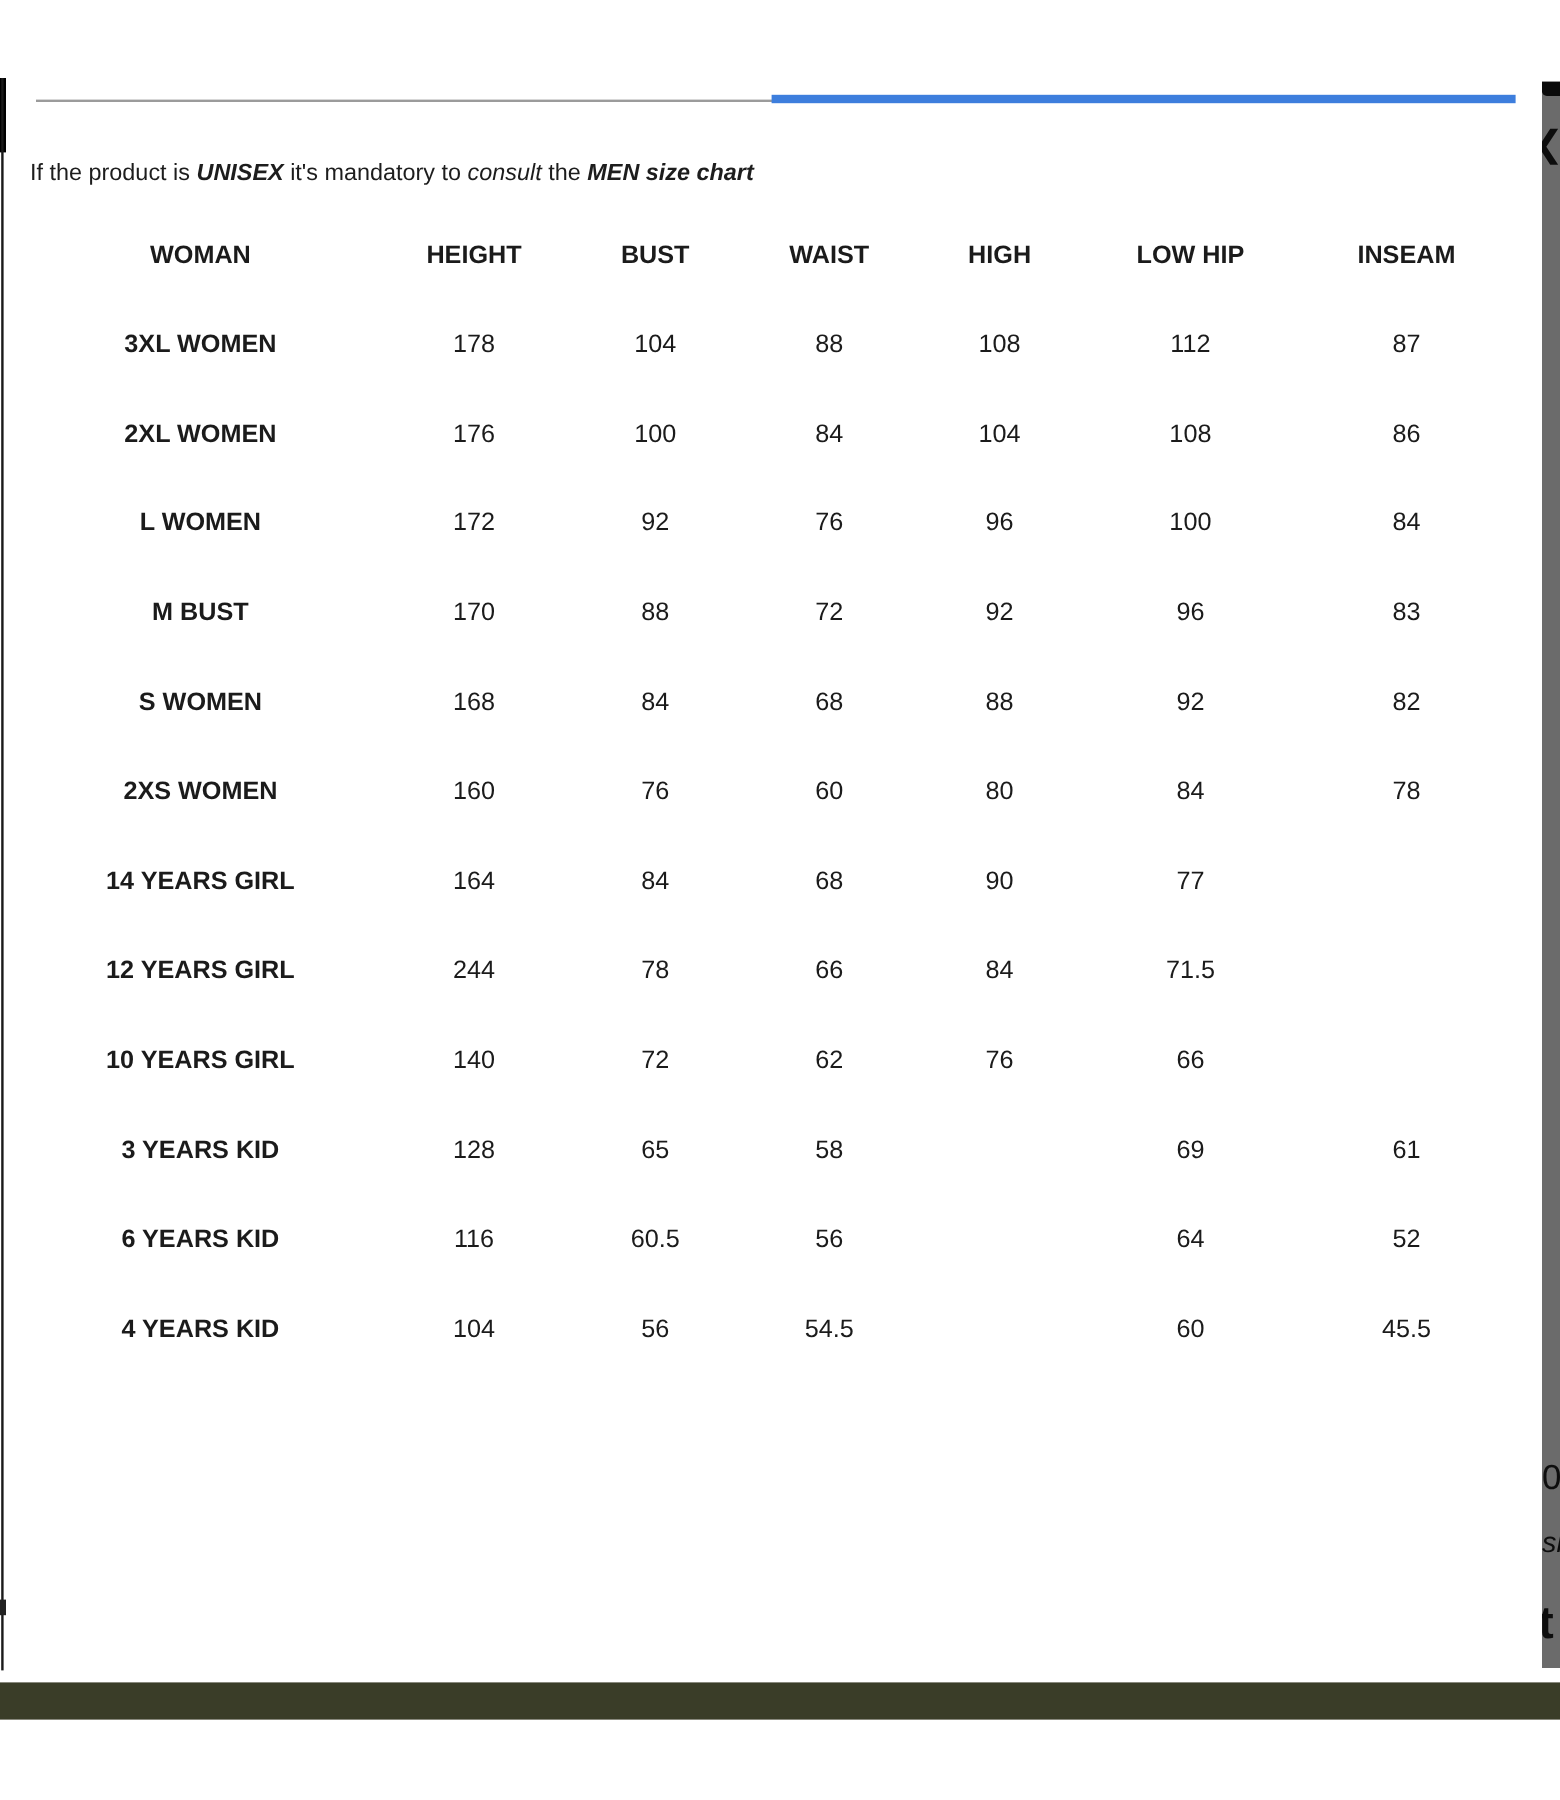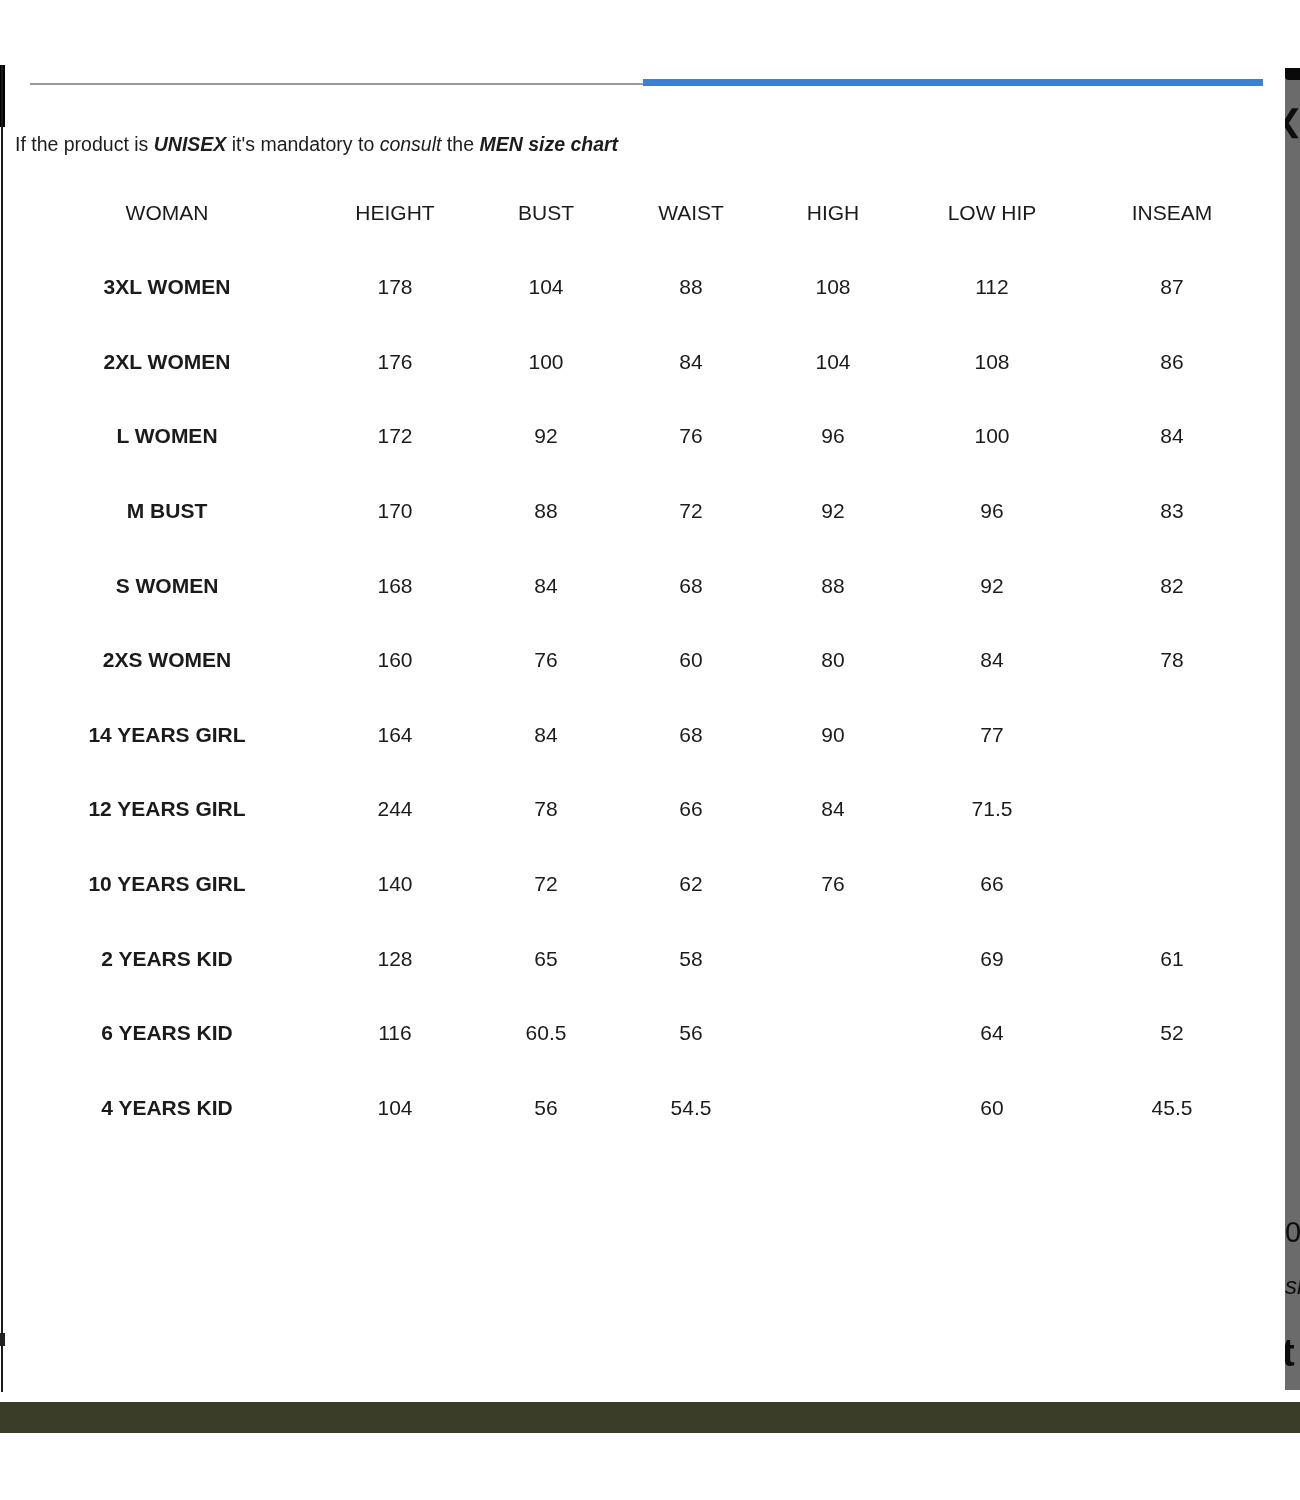--- a/index.html
+++ b/index.html
@@ -17,41 +17,41 @@
   .left-edge-line{left:1px;top:65px;width:2px;height:1327px;background:#1a1a1a;}
   .left-edge-thick{left:0;top:65px;width:5px;height:62px;background:#000;}
   .left-edge-notch{left:0;top:1333px;width:5px;height:13px;background:#222;}
 
   
   .divider-gray{left:30px;top:83px;width:614px;height:2px;background:#9b9b9b;}
   .divider-blue{left:643px;top:79px;width:620px;height:7px;background:#3d7edd;}
 
   
   .notice{
-    left:15px;top:112px;
+    left:25px;top:112px;
     font-size:19.5px;line-height:1.3;color:#1d1d1d;
     white-space:nowrap;
   }
   .notice .bi{font-weight:700;font-style:italic;}
   .notice .it{font-style:italic;}
 
   
   .size-table{
     left:40px;top:175px;width:1200px;
     border-collapse:collapse;table-layout:fixed;
   }
   .size-table th,.size-table td{
     text-align:center;vertical-align:middle;
     padding:0;border:none;
     font-size:21px;color:#1b1b1b;
     overflow:hidden;white-space:nowrap;
   }
   .size-table thead tr{height:75px;}
   .size-table tbody tr{height:74.6px;}
-  .size-table th{font-weight:400;}
+  .size-table th{font-weight:700;}
   .size-table td.lbl{font-weight:700;}
   .size-table td.val{font-weight:400;}
 
   
   .right-strip{
     left:1285px;top:68px;width:15px;height:1322px;
     background:#6b6b6b;overflow:hidden;
   }
   .strip-cap{position:absolute;left:0;top:0;width:15px;height:12px;background:#0a0a0a;border-radius:0 0 0 4px;}
   .chevron{
@@ -178,21 +178,21 @@
         <tr>
       <td class="lbl">10 YEARS GIRL</td>
       <td class="val">140</td>
       <td class="val">72</td>
       <td class="val">62</td>
       <td class="val">76</td>
       <td class="val">66</td>
       <td class="val"></td>
     </tr>
         <tr>
-      <td class="lbl">2 YEARS KID</td>
+      <td class="lbl">3 YEARS KID</td>
       <td class="val">128</td>
       <td class="val">65</td>
       <td class="val">58</td>
       <td class="val"></td>
       <td class="val">69</td>
       <td class="val">61</td>
     </tr>
         <tr>
       <td class="lbl">6 YEARS KID</td>
       <td class="val">116</td>

